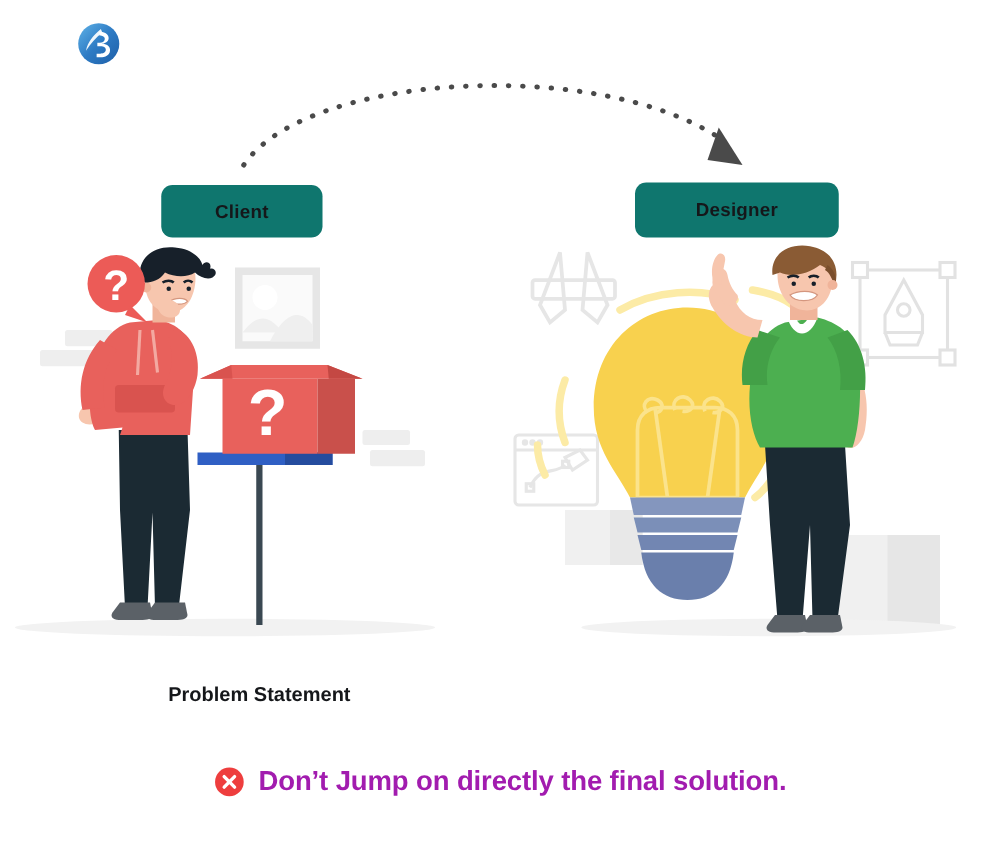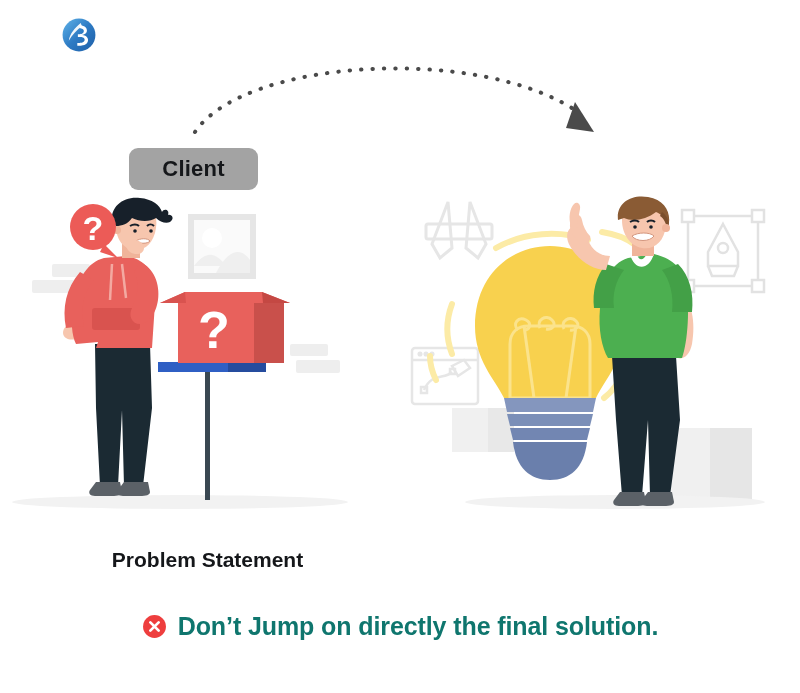--- a/index.html
+++ b/index.html
@@ -23,51 +23,51 @@
     color:#111111;letter-spacing:-0.3px;white-space:nowrap;
   }
   .logo-reg{font-size:9px;vertical-align:super;font-style:normal;font-weight:400;}
 
   
   .arrow{position:absolute;left:150px;top:40px;width:500px;height:110px;}
 
   
   .pill{
     position:absolute;
-    background:#a3a3a3;
+    background:#0f766e;
     border-radius:9px;
     display:flex;align-items:center;justify-content:center;
-    font-size:22px;font-weight:700;color:#15171a;
+    font-size:15px;font-weight:700;color:#15171a;
     letter-spacing:0.2px;
   }
   #pill-client{left:129px;top:148px;width:129px;height:42px;}
   #pill-designer{left:508px;top:146px;width:163px;height:44px;}
 
   
   .panel{position:absolute;top:196px;width:400px;height:340px;}
   #panel-left{left:0px;}
   #panel-right{left:400px;}
 
   
   .caption{
     position:absolute;
-    font-size:21px;font-weight:700;color:#15171a;
+    font-size:16px;font-weight:700;color:#15171a;
     text-align:center;white-space:nowrap;
   }
   #caption-problem{left:0px;top:548px;width:415px;}
   #caption-solution{left:400px;top:548px;width:400px;}
 
   
   .note{
     position:absolute;left:0;top:612px;width:800px;
     display:flex;align-items:center;justify-content:center;gap:11px;
   }
   .note-icon{width:25px;height:25px;flex:0 0 auto;display:block;}
   .note-text{
-    font-size:25px;font-weight:700;color:#0f766e;
+    font-size:22px;font-weight:700;color:#a21caf;
     letter-spacing:-0.1px;white-space:nowrap;
   }
 </style>
 </head>
 <body>
 
 <div class="stage">
 
   <div class="logo">
     <svg class="logo-mark" viewBox="0 0 60 60">
@@ -83,20 +83,21 @@
       <path d="M31 13 C31 13, 44 13, 44 22 C44 28, 37 30, 34 30 C39 30, 46 32, 46 39 C46 49, 33 49, 33 49 L27 49 L27 44 L32 44 C32 44, 40 44, 40 38.5 C40 33, 32 33.5, 32 33.5 L28 33.5 L28 28.5 L32 28.5 C32 28.5, 38.5 28.5, 38.5 23 C38.5 18, 31 18.2, 31 18.2 Z" fill="#ffffff"></path>
     </svg>
   </div>
 
   <svg class="arrow" viewBox="0 0 500 110">
     <path d="M45 92 C95 18, 330 5, 428 72" fill="none" stroke="#4a4a4a" stroke-width="4" stroke-linecap="round" stroke-dasharray="0.4 11"></path>
     <path d="M425 62 L444 92 L416 88 Z" fill="#4a4a4a"></path>
   </svg>
 
   <div class="pill" id="pill-client">Client</div>
+  <div class="pill" id="pill-designer">Designer</div>
 
   <div class="panel" id="panel-left">
     <svg viewBox="0 0 400 340" width="400" height="340">
 
       <g fill="#eeeeee">
         <rect x="52" y="68" width="38" height="13" rx="2"></rect>
         <rect x="32" y="84" width="44" height="13" rx="2"></rect>
         <rect x="290" y="148" width="38" height="12" rx="2"></rect>
         <rect x="296" y="164" width="44" height="13" rx="2"></rect>
       </g>

